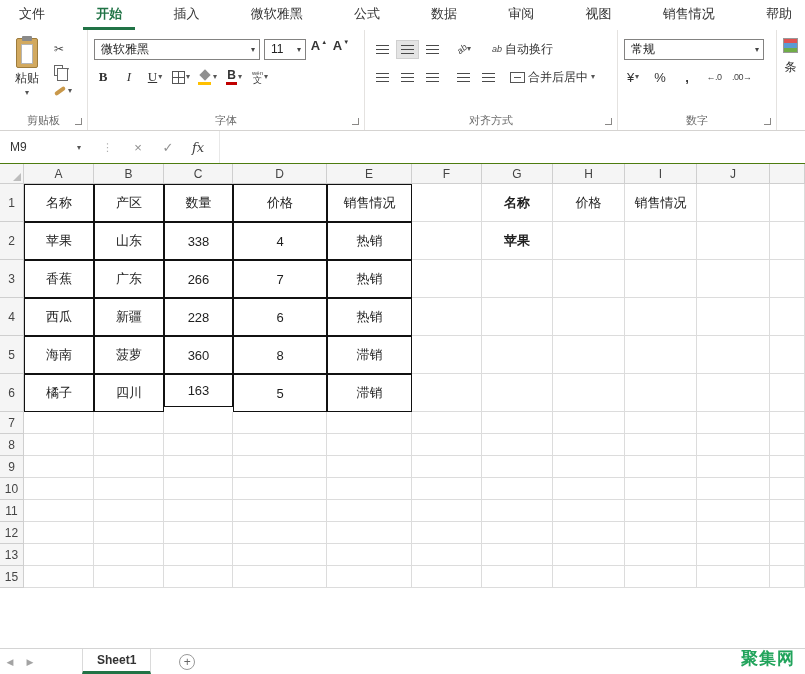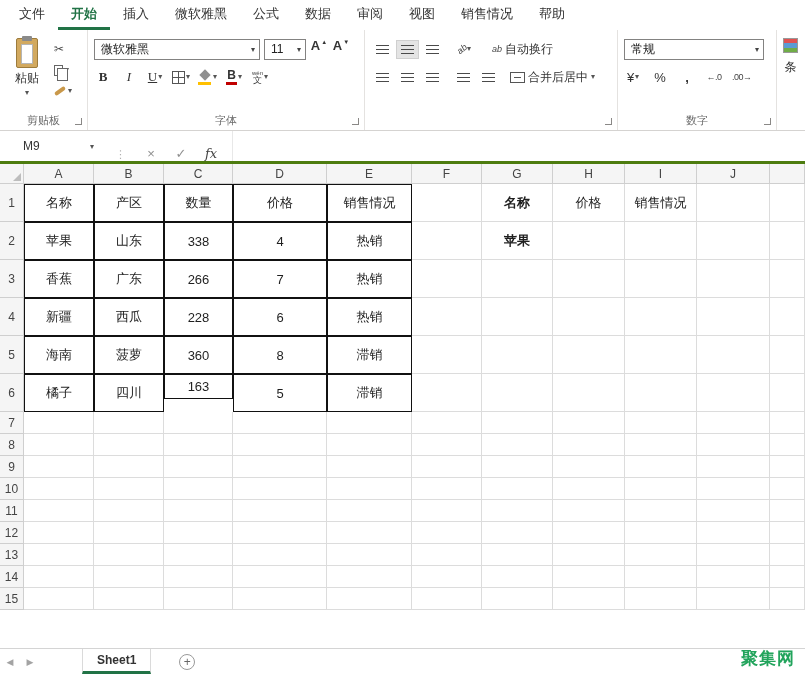--- a/index.html
+++ b/index.html
@@ -3,21 +3,21 @@
 <meta charset="utf-8">
 <style>
   * { box-sizing: border-box; margin: 0; padding: 0; }
   html,body { background:#888; }
   .app{
     width:805px;height:674px;position:relative;overflow:hidden;
     font-family:"Liberation Sans",sans-serif;background:#fff;
     display:flex;flex-direction:column;color:#262626;cursor:default;
   }
   
-  .tabbar{flex:0 0 30px;display:flex;align-items:stretch;padding-left:6px;background:#fff;}
+  .tabbar{flex:0 0 30px;display:flex;align-items:stretch;padding-left:6px;background:#fff;justify-content:space-between;}
   .rtab{padding:0 13px;font-size:13px;color:#333;display:flex;align-items:center;border-bottom:3px solid transparent;}
   .rtab.active{color:#217346;font-weight:bold;border-bottom-color:#217346;}
   
   .ribbon{flex:0 0 101px;display:flex;background:#fff;border-bottom:1px solid #d5d3d1;}
   .rgroup{position:relative;border-right:1px solid #e4e2e0;padding:4px 6px 18px;}
   .rgroup-label{position:absolute;bottom:2px;left:0;right:0;text-align:center;font-size:11px;color:#6a6a6a;}
   .launcher{position:absolute;bottom:5px;right:5px;width:7px;height:7px;border-right:1px solid #8a8886;border-bottom:1px solid #8a8886;}
   .mini-caret{font-size:8px;color:#555;line-height:1;}
   .btn{display:inline-flex;align-items:center;justify-content:center;gap:1px;height:22px;min-width:18px;font-size:13px;color:#333;}
   
@@ -71,21 +71,21 @@
   .merge-icon::after{content:"";position:absolute;left:3px;right:3px;top:4px;height:1px;background:#555;}
   
   .g-num{width:159px;}
   .dec{font-size:9px;color:#444;letter-spacing:-0.5px;}
   
   .g-cf{width:27px;border-right:none;overflow:hidden;padding:6px 2px;}
   .cf-icon{width:15px;height:15px;margin:2px auto 6px;display:block;border:1px solid #999;
     background:linear-gradient(to bottom,#e05252 0 33%,#5b9bd5 33% 66%,#70ad47 66%);}
   .cf-label{display:block;text-align:center;font-size:12px;color:#333;}
   
-  .fbar{flex:0 0 33px;display:flex;align-items:flex-end;background:#fff;border-bottom:3px solid #4d7c0f;padding-left:13px;}
+  .fbar{flex:0 0 33px;display:flex;align-items:center;background:#fff;border-bottom:1px solid #4d7c0f;}
   .namebox{width:88px;height:100%;display:flex;align-items:center;padding-left:10px;font-size:12px;color:#333;position:relative;}
   .nb-caret{position:absolute;right:7px;font-size:8px;color:#555;}
   .fsep{color:#b0b0b0;font-size:11px;margin:0 10px 0 14px;}
   .fbtn{width:30px;text-align:center;font-size:13px;color:#8f8f8f;}
   .fx{font-style:italic;font-family:"DejaVu Serif",serif;color:#444;font-size:13px;}
   .finput{flex:1;height:100%;border-left:1px solid #e8e8e8;margin-left:6px;background:#fff;}
   
   #grid{flex:1;background:#fff;overflow:hidden;}
   .grow{display:flex;}
   .hcell{background:#f5f5f5;border-right:1px solid #cfcfcf;border-bottom:1px solid #cfcfcf;
@@ -233,20 +233,21 @@
           </span>
         <span class="ibtn">
             <span class="li"></span>
           </span>
         <span class="txtbtn" style="margin-left:8px;">
             <span class="merge-icon"></span>
             <span>合并后居中</span>
             <span class="mini-caret">▾</span>
           </span>
       </div>
+      <span class="rgroup-label">对齐方式</span>
       <span class="launcher"></span>
     </div>
 
     <div class="rgroup g-num">
       <div class="frow">
         <div class="combo c-num">
             <span>常规</span>
             <span class="caret">▾</span>
           </div>
       </div>
@@ -338,22 +339,22 @@
         <div class="cell tbl" style="width: 85px; height: 38px;">热销</div>
         <div class="cell" style="width: 70px; height: 38px;"></div>
         <div class="cell" style="width: 71px; height: 38px;"></div>
         <div class="cell" style="width: 72px; height: 38px;"></div>
         <div class="cell" style="width: 72px; height: 38px;"></div>
         <div class="cell" style="width: 73px; height: 38px;"></div>
         <div class="cell" style="width: 35px; height: 38px;"></div>
       </div>
       <div class="grow">
         <div class="hcell" style="width: 24px; height: 38px;">4</div>
+        <div class="cell tbl" style="width: 70px; height: 38px;">西瓜</div>
         <div class="cell tbl" style="width: 70px; height: 38px;">新疆</div>
-        <div class="cell tbl" style="width: 70px; height: 38px;">西瓜</div>
         <div class="cell tbl" style="width: 69px; height: 38px;">228</div>
         <div class="cell tbl" style="width: 94px; height: 38px;">6</div>
         <div class="cell tbl" style="width: 85px; height: 38px;">热销</div>
         <div class="cell" style="width: 70px; height: 38px;"></div>
         <div class="cell" style="width: 71px; height: 38px;"></div>
         <div class="cell" style="width: 72px; height: 38px;"></div>
         <div class="cell" style="width: 72px; height: 38px;"></div>
         <div class="cell" style="width: 73px; height: 38px;"></div>
         <div class="cell" style="width: 35px; height: 38px;"></div>
       </div>
@@ -368,21 +369,21 @@
         <div class="cell" style="width: 71px; height: 38px;"></div>
         <div class="cell" style="width: 72px; height: 38px;"></div>
         <div class="cell" style="width: 72px; height: 38px;"></div>
         <div class="cell" style="width: 73px; height: 38px;"></div>
         <div class="cell" style="width: 35px; height: 38px;"></div>
       </div>
       <div class="grow">
         <div class="hcell" style="width: 24px; height: 38px;">6</div>
         <div class="cell tbl" style="width: 70px; height: 38px;">橘子</div>
         <div class="cell tbl" style="width: 70px; height: 38px;">四川</div>
-        <div class="cell tbl" style="width: 69px; height: 25px;">163</div>
+        <div class="cell tbl" style="width: 69px; height: 33px;">163</div>
         <div class="cell tbl" style="width: 94px; height: 38px;">5</div>
         <div class="cell tbl" style="width: 85px; height: 38px;">滞销</div>
         <div class="cell" style="width: 70px; height: 38px;"></div>
         <div class="cell" style="width: 71px; height: 38px;"></div>
         <div class="cell" style="width: 72px; height: 38px;"></div>
         <div class="cell" style="width: 72px; height: 38px;"></div>
         <div class="cell" style="width: 73px; height: 38px;"></div>
         <div class="cell" style="width: 35px; height: 38px;"></div>
       </div>
       <div class="grow">
@@ -464,34 +465,20 @@
         <div class="cell" style="width: 85px; height: 22px;"></div>
         <div class="cell" style="width: 70px; height: 22px;"></div>
         <div class="cell" style="width: 71px; height: 22px;"></div>
         <div class="cell" style="width: 72px; height: 22px;"></div>
         <div class="cell" style="width: 72px; height: 22px;"></div>
         <div class="cell" style="width: 73px; height: 22px;"></div>
         <div class="cell" style="width: 35px; height: 22px;"></div>
       </div>
       <div class="grow">
         <div class="hcell" style="width: 24px; height: 22px;">13</div>
-        <div class="cell" style="width: 70px; height: 22px;"></div>
-        <div class="cell" style="width: 70px; height: 22px;"></div>
-        <div class="cell" style="width: 69px; height: 22px;"></div>
-        <div class="cell" style="width: 94px; height: 22px;"></div>
-        <div class="cell" style="width: 85px; height: 22px;"></div>
-        <div class="cell" style="width: 70px; height: 22px;"></div>
-        <div class="cell" style="width: 71px; height: 22px;"></div>
-        <div class="cell" style="width: 72px; height: 22px;"></div>
-        <div class="cell" style="width: 72px; height: 22px;"></div>
-        <div class="cell" style="width: 73px; height: 22px;"></div>
-        <div class="cell" style="width: 35px; height: 22px;"></div>
-      </div>
-      <div class="grow">
-        <div class="hcell" style="width: 24px; height: 22px;">14</div>
         <div class="cell" style="width: 70px; height: 22px;"></div>
         <div class="cell" style="width: 70px; height: 22px;"></div>
         <div class="cell" style="width: 69px; height: 22px;"></div>
         <div class="cell" style="width: 94px; height: 22px;"></div>
         <div class="cell" style="width: 85px; height: 22px;"></div>
         <div class="cell" style="width: 70px; height: 22px;"></div>
         <div class="cell" style="width: 71px; height: 22px;"></div>
         <div class="cell" style="width: 72px; height: 22px;"></div>
         <div class="cell" style="width: 72px; height: 22px;"></div>
         <div class="cell" style="width: 73px; height: 22px;"></div>

